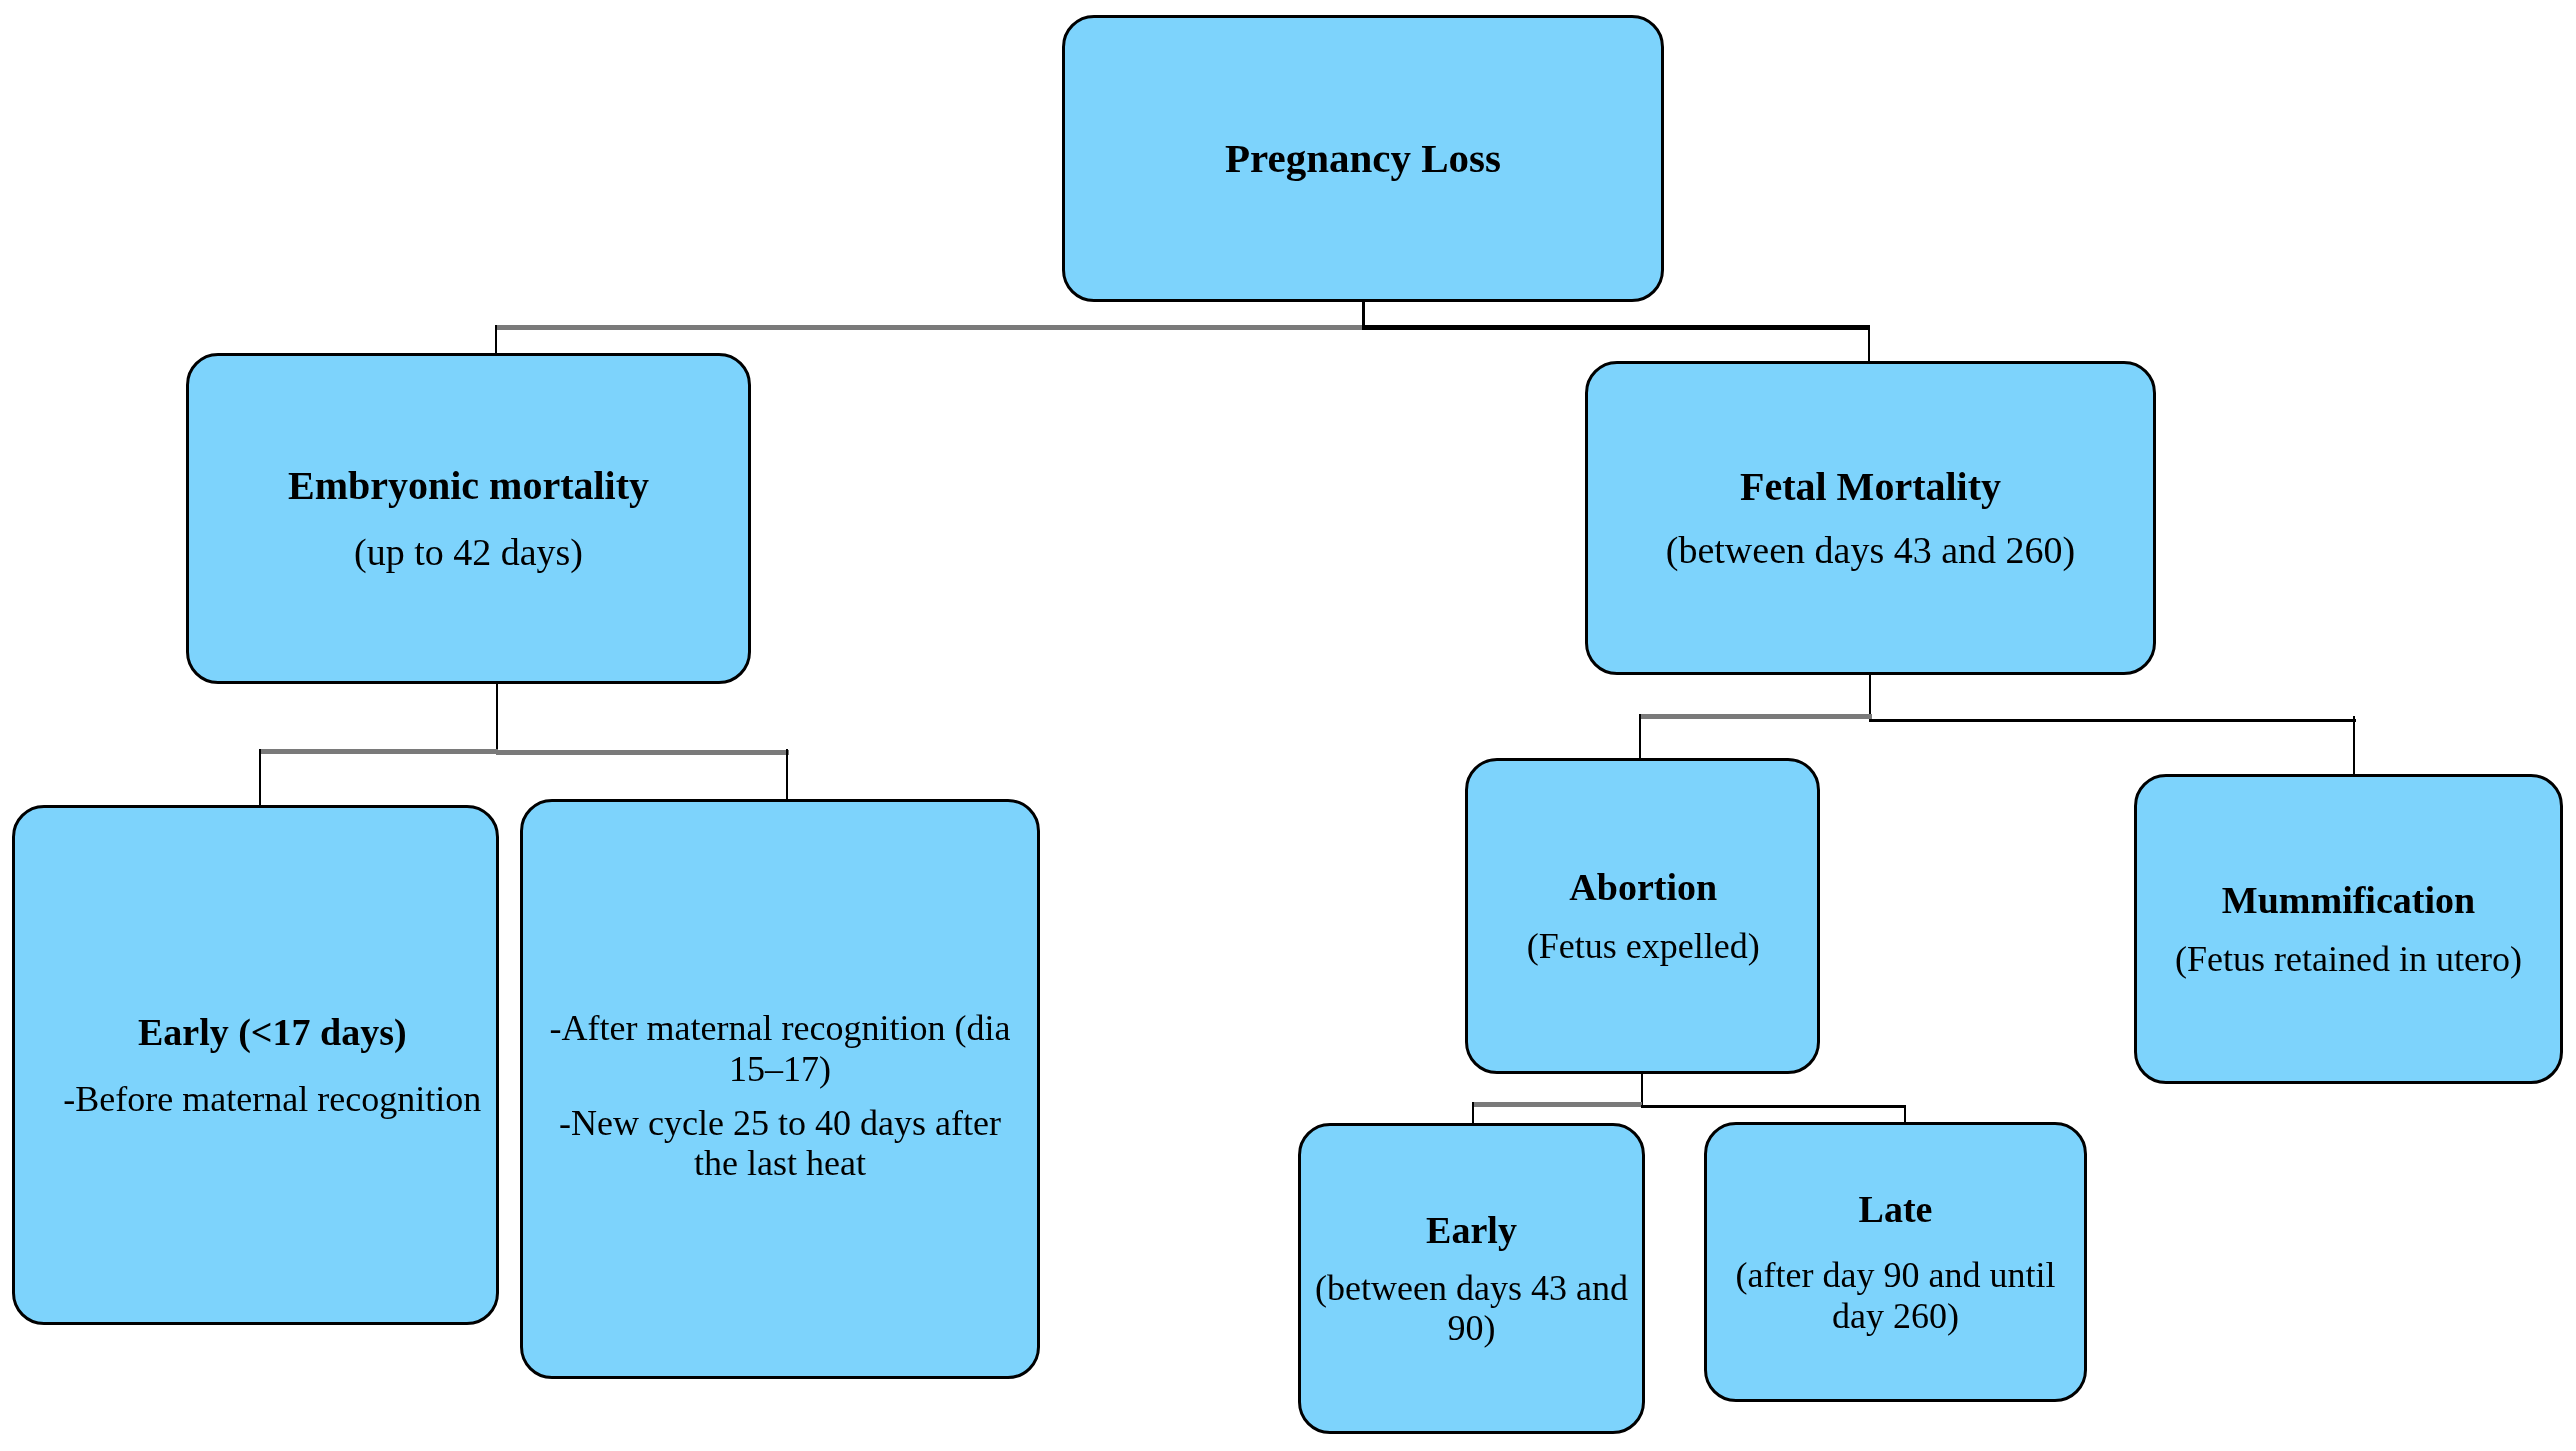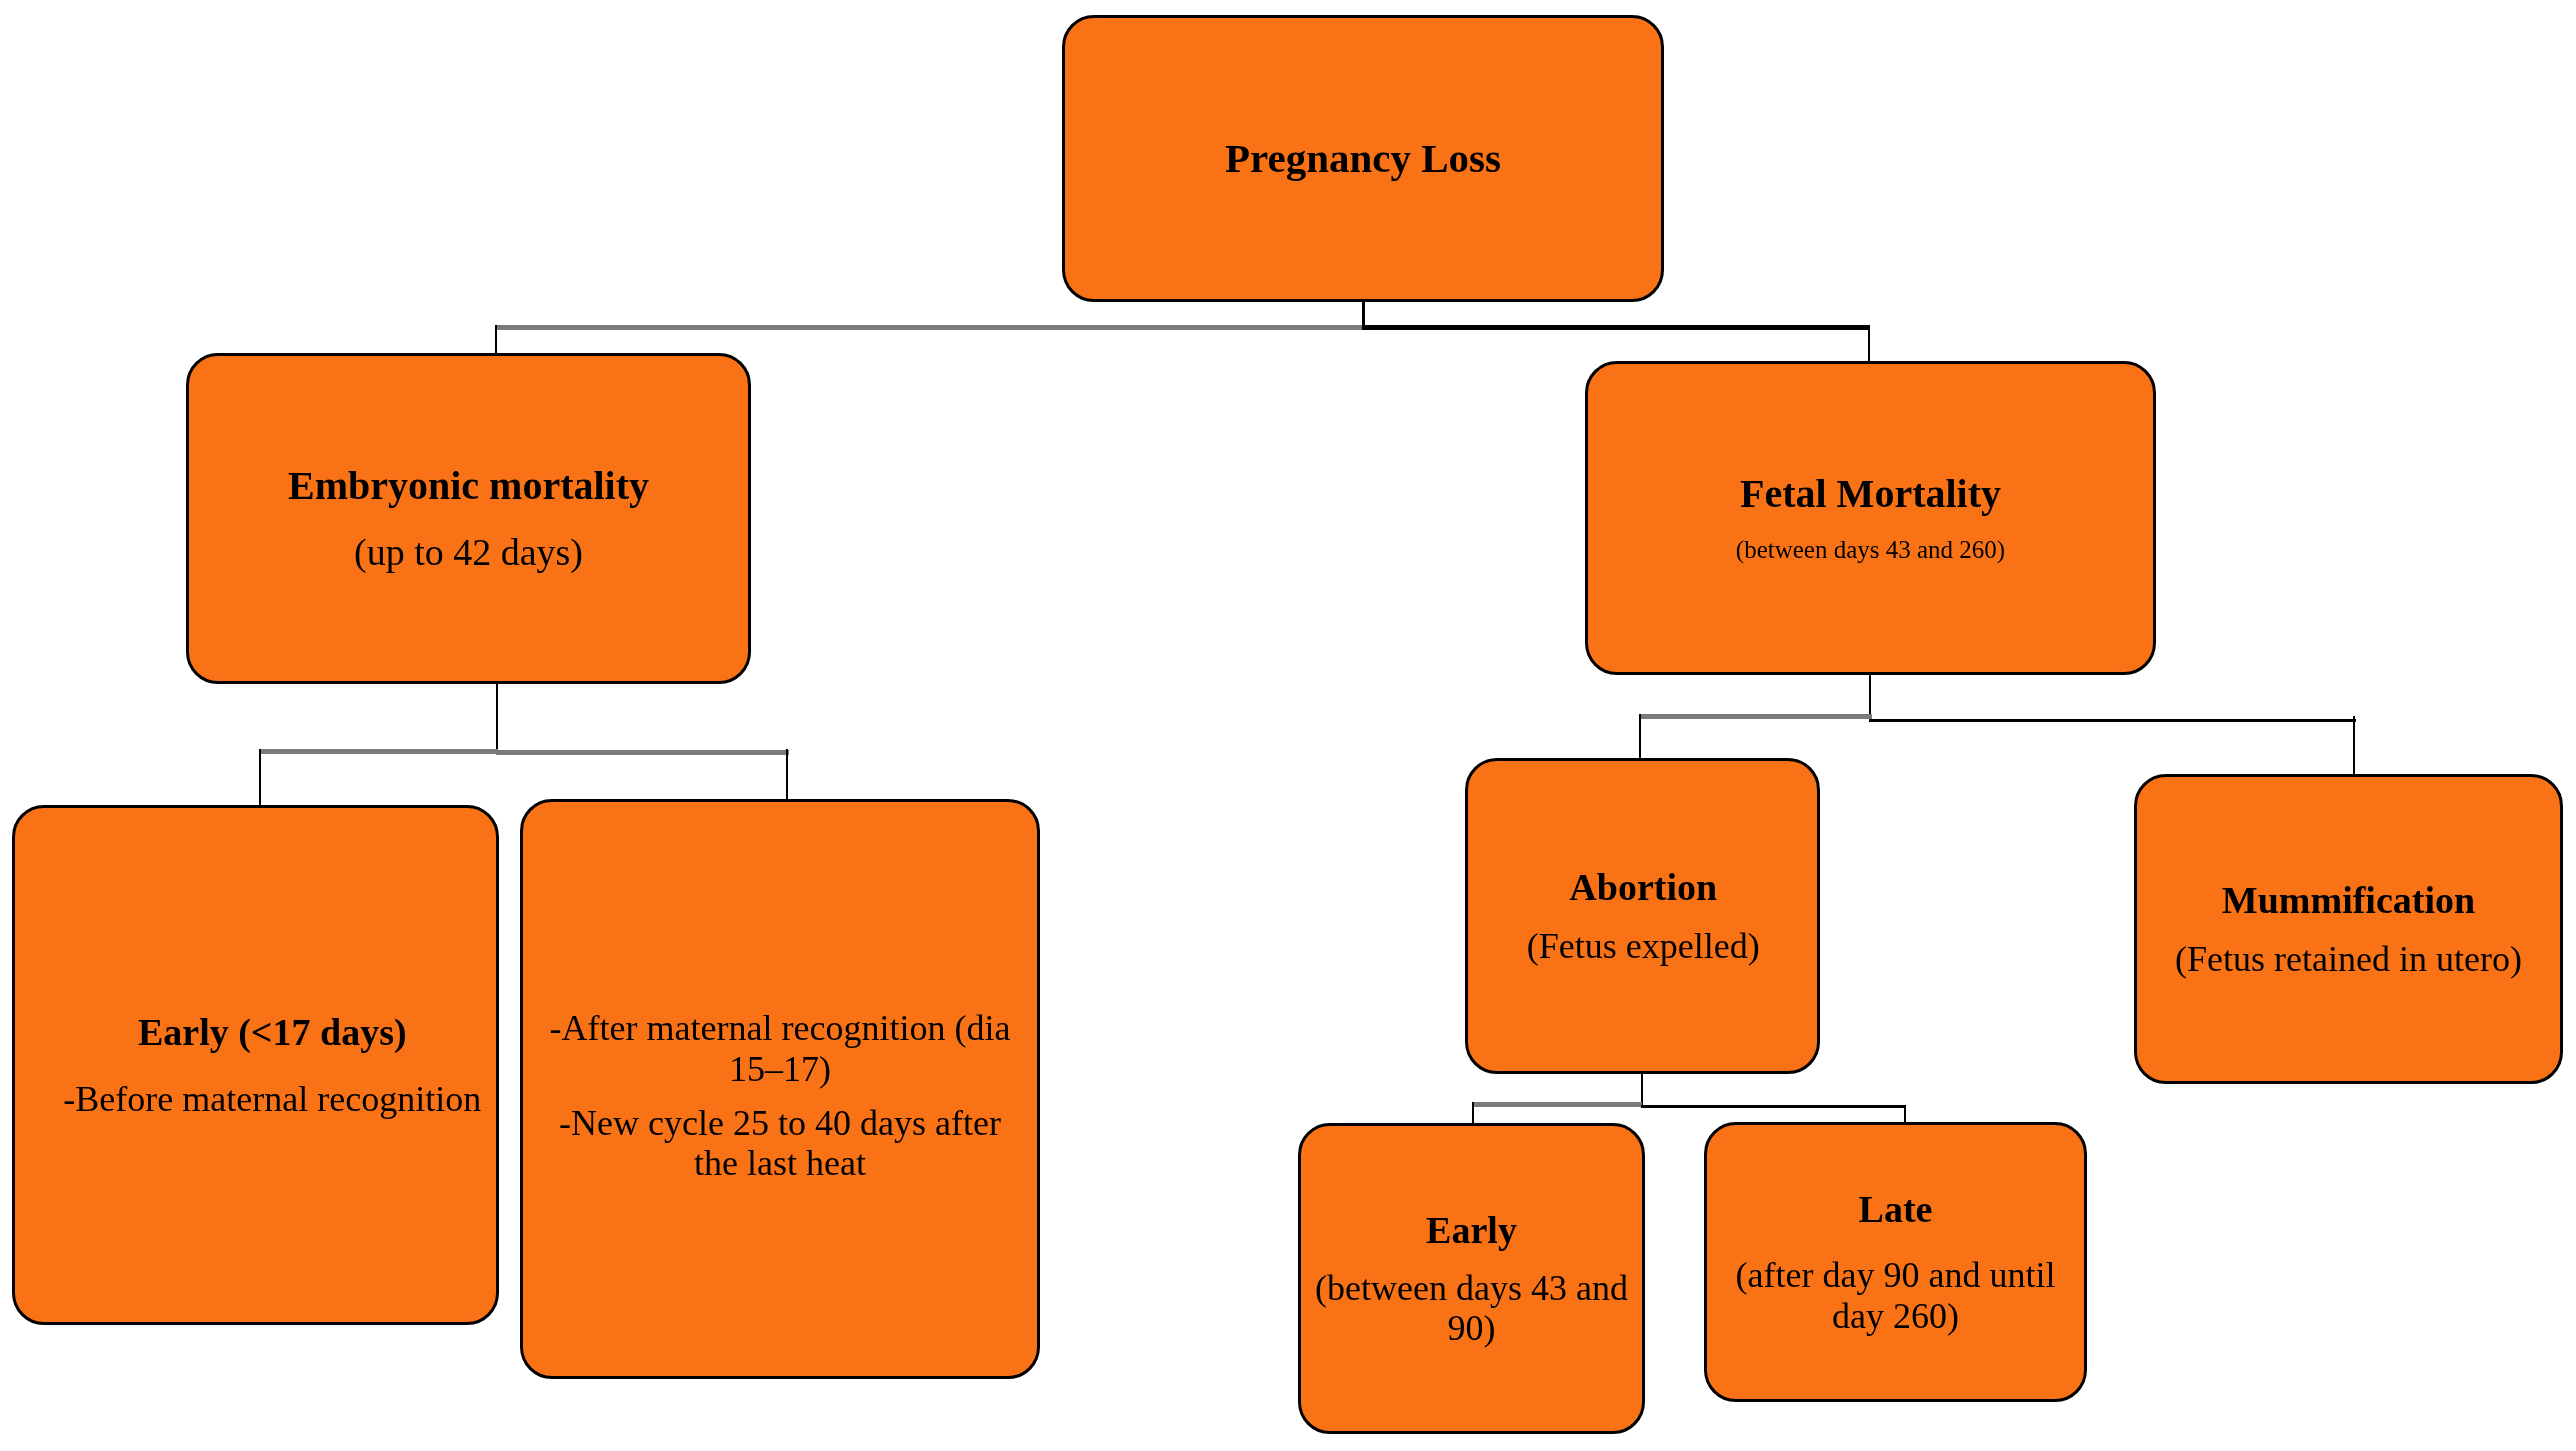--- a/index.html
+++ b/index.html
@@ -12,21 +12,21 @@
     position: relative;
     width: 2576px;
     height: 1452px;
     background: #ffffff;
     font-family: "Liberation Serif", "DejaVu Serif", serif;
     overflow: hidden;
   }
   .node {
     position: absolute;
     box-sizing: border-box;
-    background: #f97316;
+    background: #7dd3fc;
     border: 3.8px solid #000000;
     border-radius: 32px;
     display: flex;
     flex-direction: column;
     align-items: center;
     justify-content: center;
     text-align: center;
     color: #000000;
     padding: 4.5px 10.5px;
   }
@@ -46,21 +46,21 @@
   
   #node-root      { left: 1062px; top: 15px;   width: 602px;  height: 287px; }
   #node-root .title { font-size: 41px; }
 
   #node-embryonic { left: 186px;  top: 353px;  width: 565px;  height: 331px; }
   #node-embryonic .title { font-size: 40px; margin-bottom: 22.6px; }
   #node-embryonic .sub   { font-size: 38px; }
 
   #node-fetal     { left: 1585px; top: 361px;  width: 571px;  height: 314px; }
   #node-fetal .title { font-size: 40px; margin-bottom: 19.5px; }
-  #node-fetal .sub   { font-size: 25px; }
+  #node-fetal .sub   { font-size: 38px; }
 
   #node-em-early  { left: 12px;   top: 805px; width: 487px;  height: 520px; padding-left: 44px; }
   #node-em-early .title  { font-size: 38px; margin-bottom: 12px; }
   #node-em-early .bullet { font-size: 36px; margin-top: 13.5px; }
 
   #node-em-late   { left: 520px;  top: 799px; width: 520px;  height: 580px; }
   #node-em-late .title  { font-size: 38px; margin-bottom: 10.5px; }
   #node-em-late .bullet { font-size: 36px; margin-top: 13.5px; }
 
   #node-abortion  { left: 1465px; top: 758px; width: 355px;  height: 316px; padding-left: 12px; }

